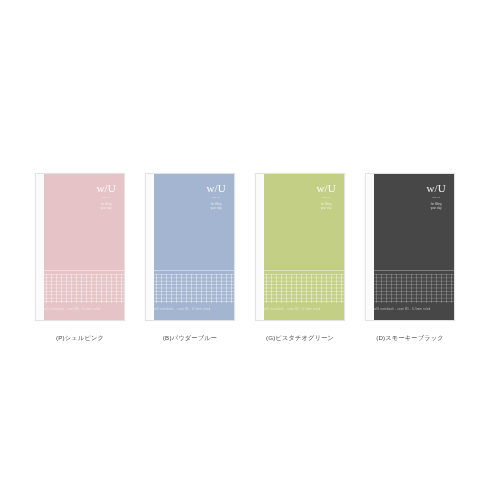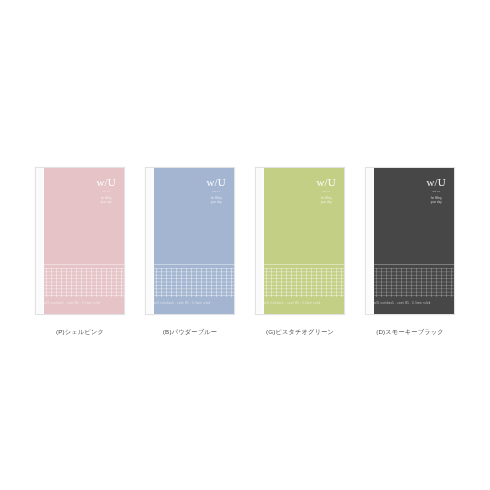--- a/index.html
+++ b/index.html
@@ -16,21 +16,21 @@
 
   #product-gallery {
     position: relative;
     width: 490px;
     height: 490px;
     background: #ffffff;
   }
 
   .gallery-row {
     position: absolute;
-    top: 167px;
+    top: 173px;
     left: 0;
     width: 490px;
     height: 190px;
     display: flex;
     justify-content: center;
     align-items: flex-start;
     gap: 12px;
   }
 
   .product-item {

